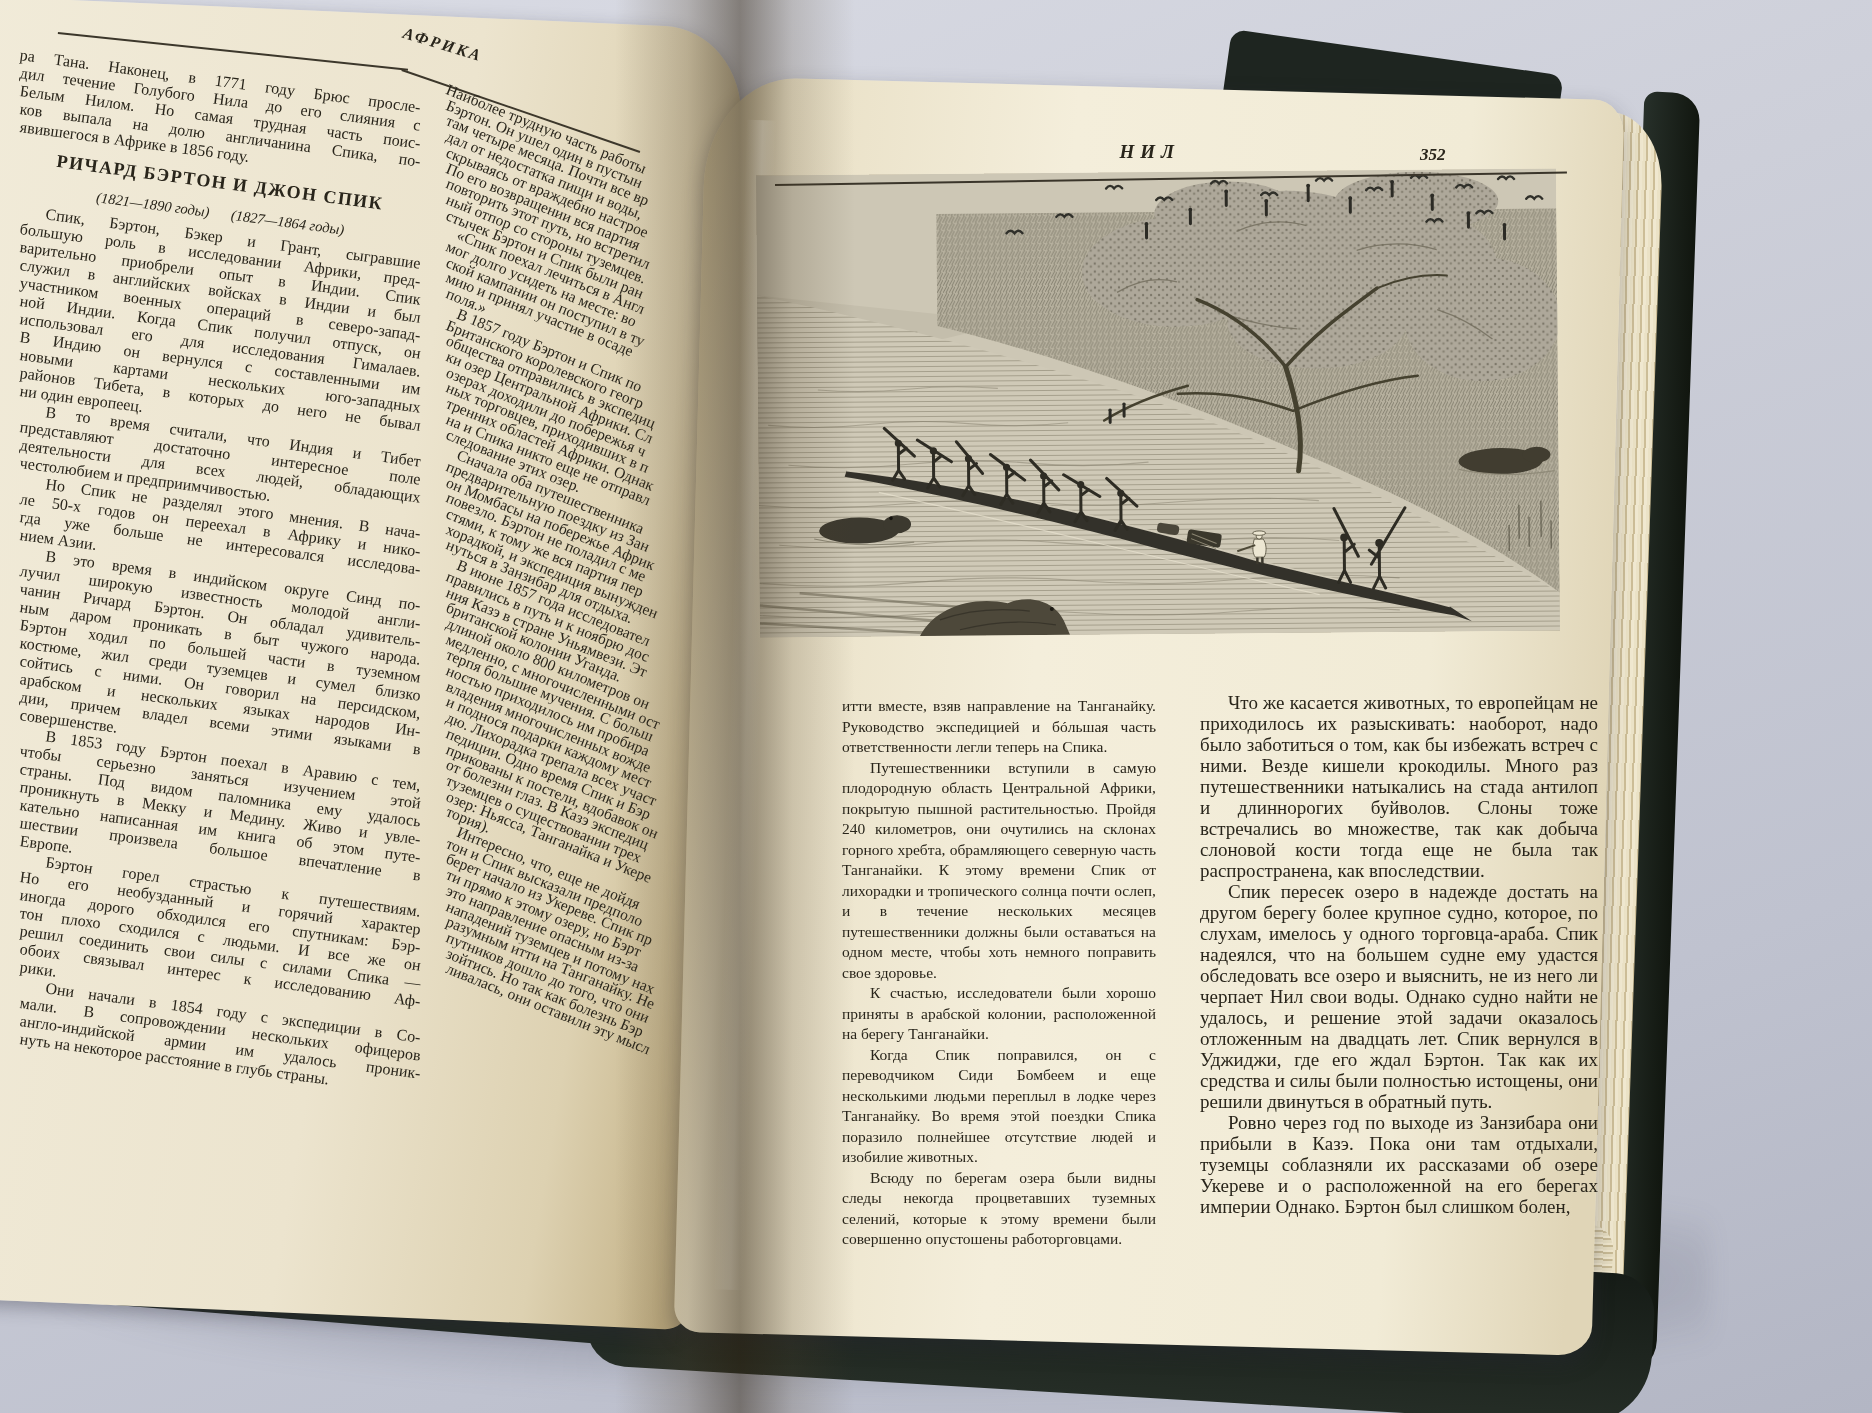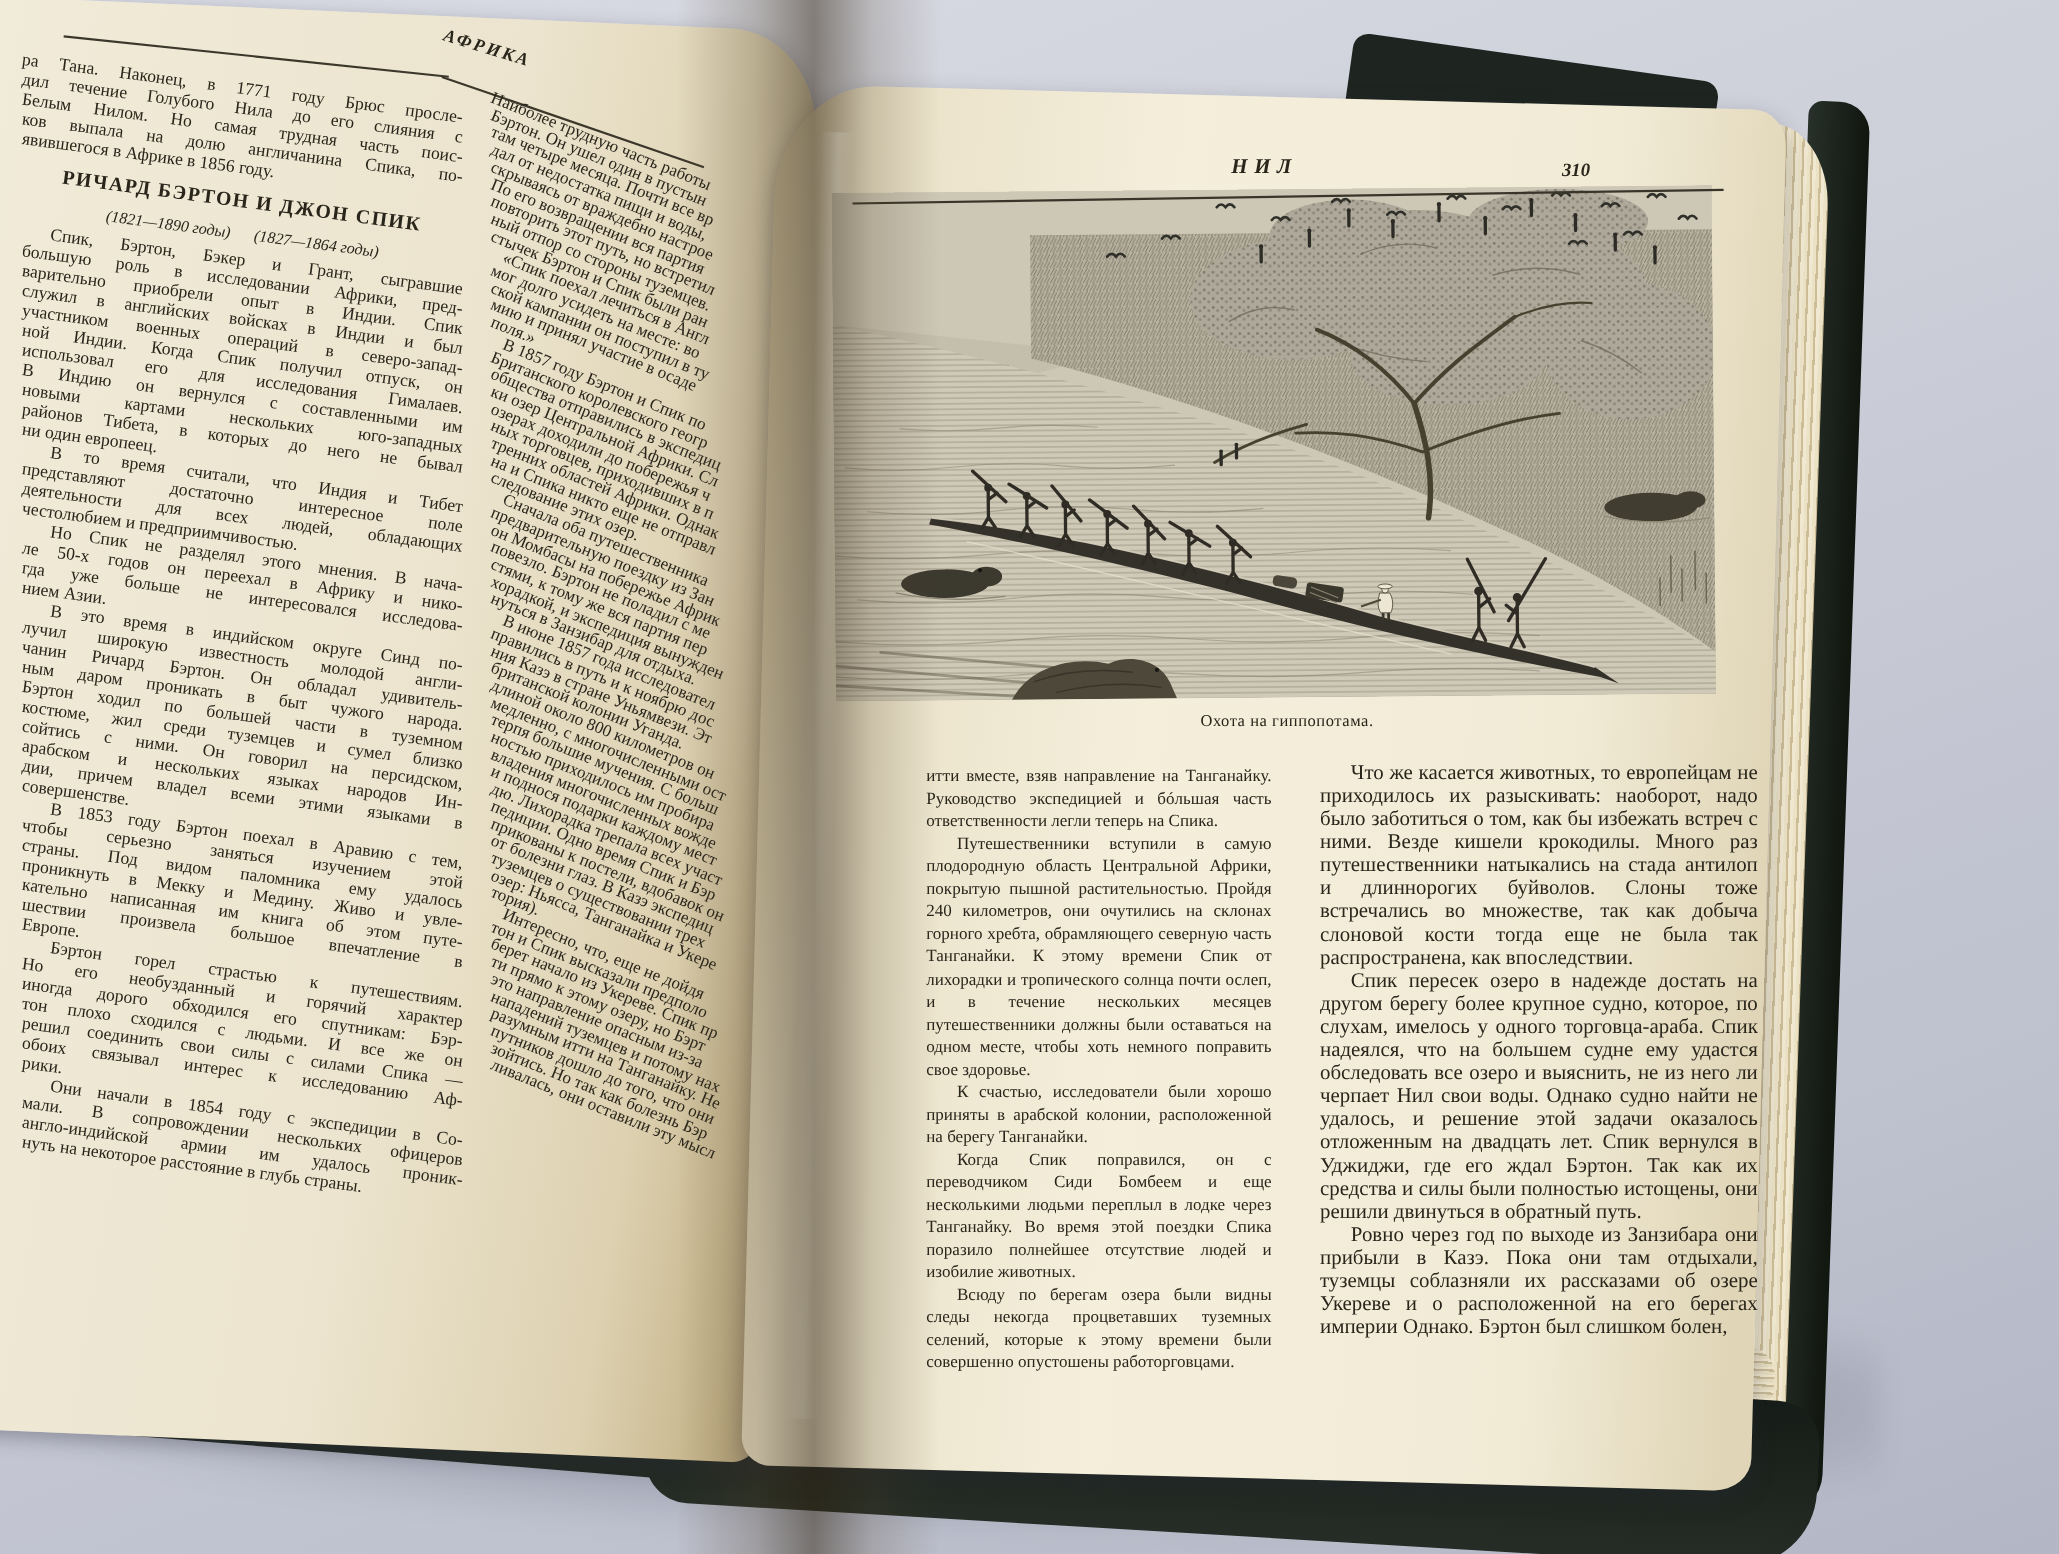--- a/index.html
+++ b/index.html
@@ -212,21 +212,21 @@
       <div class="ln2">ти прямо к этому озеру, но Бэрт</div>
       <div class="ln2">это направление опасным из-за</div>
       <div class="ln2">нападений туземцев и потому нах</div>
       <div class="ln2">разумным итти на Танганайку. Не</div>
       <div class="ln2">путников дошло до того, что они</div>
       <div class="ln2">зойтись. Но так как болезнь Бэр</div>
       <div class="ln2">ливалась, они оставили эту мысл</div>
     </div>
 
   <div class="abs rp-head ink">НИЛ</div>
-  <div class="abs rp-pagenum ink">310</div>
+  <div class="abs rp-pagenum ink">352</div>
   <div class="abs rp-rule"></div>
 
   <div class="abs illustration">
     <svg width="800" height="462" viewBox="0 0 800 462" xmlns="http://www.w3.org/2000/svg">
       <defs>
         <pattern id="pw" width="7" height="5" patternUnits="userSpaceOnUse">
           <rect width="7" height="5" fill="#cfc9b7"></rect>
           <path d="M0 2.5h7" stroke="#9a9481" stroke-width="0.8"></path>
         </pattern>
         <pattern id="pg" width="6" height="7" patternUnits="userSpaceOnUse">
@@ -375,21 +375,20 @@
         <ellipse cx="778" cy="286" rx="14" ry="8" fill="#413d30"></ellipse>
         <path d="M700 300q45 10 96 2" stroke="#8f8a78" stroke-width="1.2" fill="none"></path>
       </g>
 
       <g stroke="#5d594a" stroke-width="1.4" fill="none" opacity=".8">
         <path d="M760 370v-34M770 378v-30M782 368v-36M792 380v-28M750 382v-26"></path>
       </g>
     </svg>
   </div>
 
-  <div class="abs rp-caption ink">Охота на гиппопотама.</div>
 
   <div class="abs rp-col1 ink">
       <p class="para noind">итти вместе, взяв направление на Танганайку. Руководство экспедицией и бóльшая часть ответственности легли теперь на Спика.</p>
       <p class="para">Путешественники вступили в самую плодородную область Центральной Африки, покрытую пышной растительностью. Пройдя 240 километров, они очутились на склонах горного хребта, обрамляющего северную часть Танганайки. К этому времени Спик от лихорадки и тропического солнца почти ослеп, и в течение нескольких месяцев путешественники должны были оставаться на одном месте, чтобы хоть немного поправить свое здоровье.</p>
       <p class="para">К счастью, исследователи были хорошо приняты в арабской колонии, расположенной на берегу Танганайки.</p>
       <p class="para">Когда Спик поправился, он с переводчиком Сиди Бомбеем и еще несколькими людьми переплыл в лодке через Танганайку. Во время этой поездки Спика поразило полнейшее отсутствие людей и изобилие животных.</p>
       <p class="para">Всюду по берегам озера были видны следы некогда процветавших туземных селений, которые к этому времени были совершенно опустошены работорговцами.</p>
     </div>
 
   <div class="abs rp-col2 ink">

